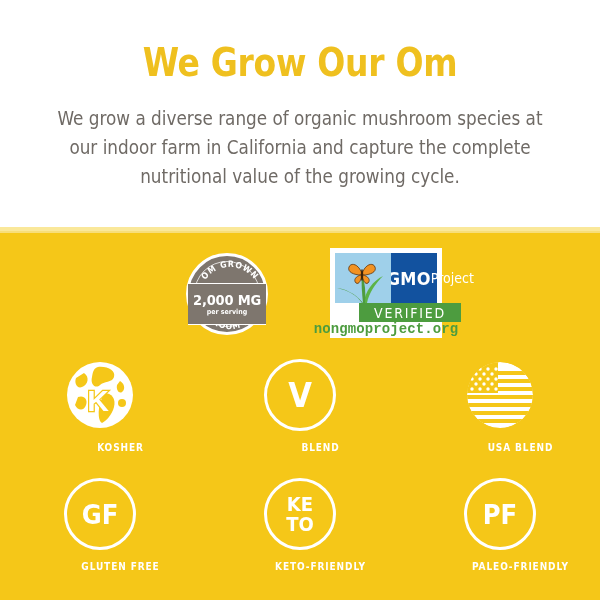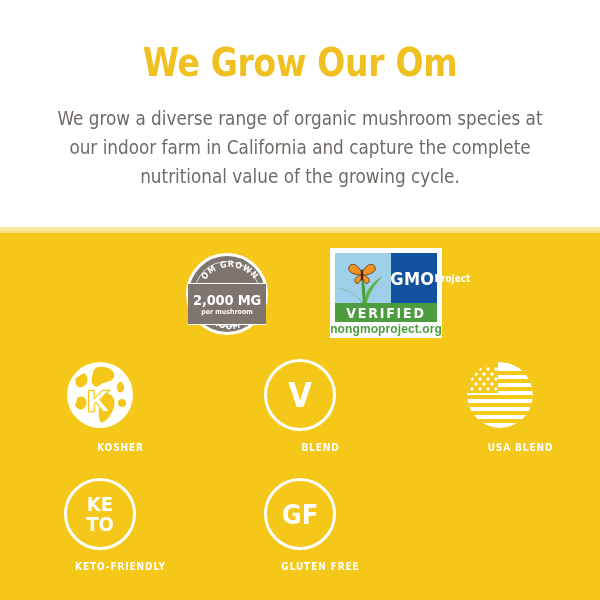--- a/index.html
+++ b/index.html
@@ -91,32 +91,32 @@
   }
   .grass { position:absolute; left:0; bottom:0; width:56px; height:34px; }
   .bfly { position:absolute; left:12px; top:8px; width:30px; height:24px; }
   .gmo-blue {
     width:46px; height:50px; background:#12529f; color:#ffffff;
     display:flex; align-items:center; justify-content:center;
     font-family:"Liberation Sans Narrow","DejaVu Sans Condensed","Liberation Sans",sans-serif;
   }
   .gmo-non { font-size:14px; font-weight:bold; line-height:13px; letter-spacing:0.3px; }
   .gmo-gmo { font-size:18px; font-weight:bold; line-height:13px; letter-spacing:0.3px; }
-  .gmo-proj { font-size:10px; font-weight:bold; line-height:11px; }
+  .gmo-proj { font-size:14px; font-weight:normal; line-height:11px; }
   .gmo-verified {
     width:102px; height:19px; background:#4d9c3f; color:#ffffff;
     display:flex; align-items:center; justify-content:center;
     font-family:"Liberation Sans Narrow","DejaVu Sans Condensed","Liberation Sans",sans-serif;
-    font-size:14px; font-weight:bold; letter-spacing:1.8px;
+    font-size:14px; font-weight:normal; letter-spacing:1.8px;margin-left:24px;
   }
   .gmo-url {
     width:102px; height:14px; color:#4d9c3f;
     display:flex; align-items:center; justify-content:center;
-    font-family:Liberation Sans, sans-serif;
-    font-size:12px; font-weight:bold; letter-spacing:0.1px;
+    font-family:Liberation Mono, monospace;
+    font-size:14px; font-weight:bold; letter-spacing:0.1px;
   }
 
   
   .icon-grid {
     position:absolute; left:0; top:126px; width:600px;
   }
   .icon-row { display:flex; width:600px; }
   .icon-cell {
     width:200px; display:flex; flex-direction:column; align-items:center;
   }
@@ -161,21 +161,21 @@
         <svg class="arc-text" viewBox="0 0 82 82">
           <defs>
             <path id="arcTop" d="M 11,41 A 30,30 0 0 1 71,41" fill="none"></path>
             <path id="arcBot" d="M 9,41 A 32,32 0 0 0 73,41" fill="none"></path>
           </defs>
           <text><textPath href="#arcTop" startOffset="50%" text-anchor="middle">OM GROWN</textPath></text>
           <text><textPath href="#arcBot" startOffset="50%" text-anchor="middle">MUSHROOM BLEND</textPath></text>
         </svg>
         <div class="om-band">
           <div class="om-mg">2,000 MG</div>
-          <div class="om-serving">per mushroom</div>
+          <div class="om-serving">per serving</div>
         </div>
       </div>
 
       <div class="gmo">
         <div class="gmo-top">
           <div class="gmo-sky">
             <svg class="grass" viewBox="0 0 56 34">
               <path d="M28 34 C 20 24, 10 20, 2 19 C 12 21, 22 26, 27 34 Z" fill="#4d9c3f"></path>
               <path d="M29 34 C 30 22, 38 12, 48 7 C 40 15, 34 24, 32 34 Z" fill="#5cb346"></path>
               <path d="M28 34 C 27 24, 26 14, 27 4 C 30 14, 31 24, 30 34 Z" fill="#4d9c3f"></path>
@@ -275,32 +275,40 @@
           </div>
           <div class="icon-label">USA BLEND</div>
         </div>
       </div>
 
       <div class="icon-row">
 
         <div class="icon-cell">
           <div class="icon-art">
             <div class="ring">
+              <span class="ring-txt">GF</span>
+            </div>
+          </div>
+          <div class="icon-label">GLUTEN FREE</div>
+        </div>
+
+        <div class="icon-cell">
+          <div class="icon-art">
+            <div class="ring">
               <span class="ring-txt two" style="white-space:pre-line">KE
 TO</span>
             </div>
           </div>
           <div class="icon-label">KETO-FRIENDLY</div>
         </div>
 
         <div class="icon-cell">
           <div class="icon-art">
             <div class="ring">
-              <span class="ring-txt">GF</span>
+              <span class="ring-txt">PF</span>
             </div>
           </div>
-          <div class="icon-label">GLUTEN FREE</div>
-        </div>
-
+          <div class="icon-label">PALEO-FRIENDLY</div>
+        </div>
       </div>
     </div>
   </section>
 </div>
 
 </body></html>

